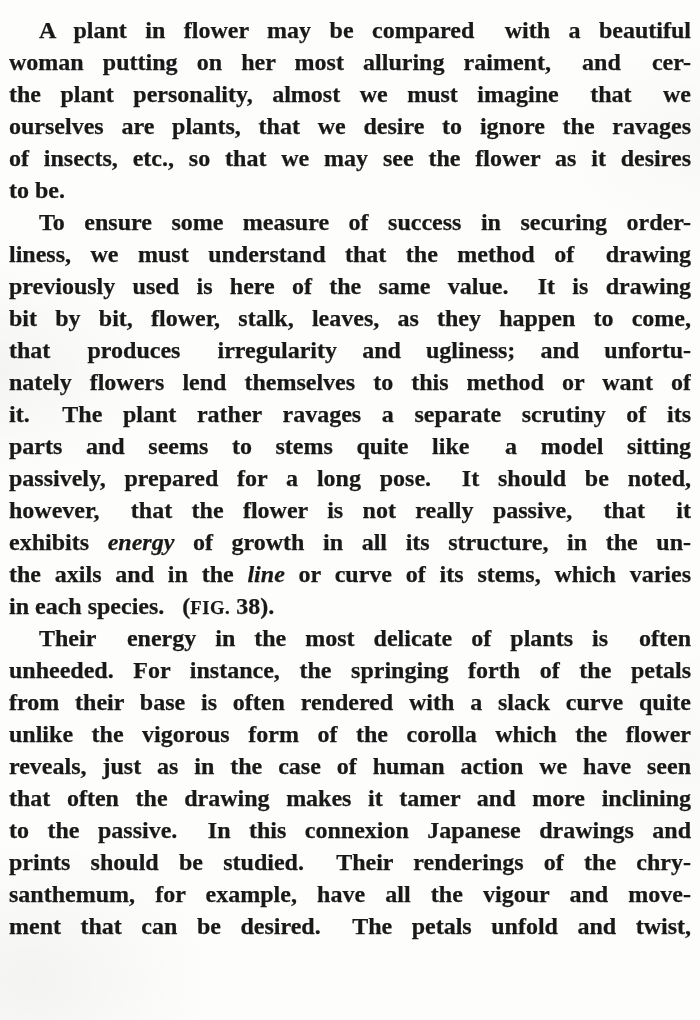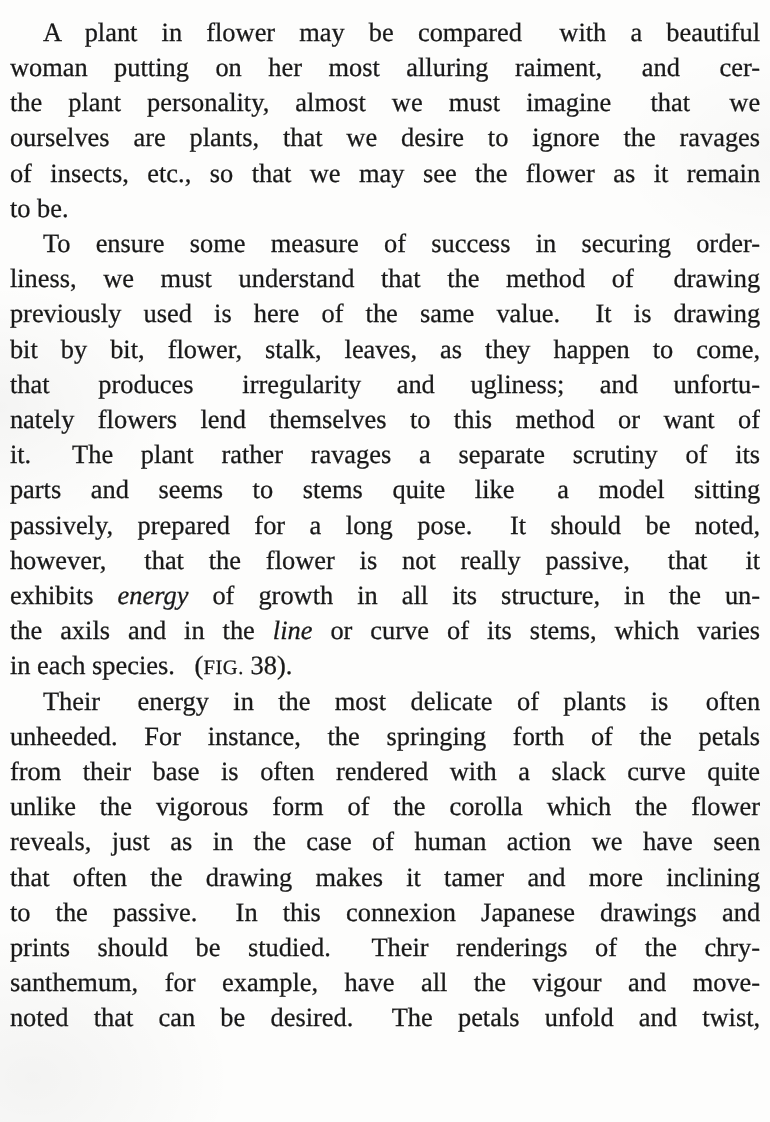--- a/index.html
+++ b/index.html
@@ -18,21 +18,21 @@
     padding: 14px 9px 0 9px;
     background:
       radial-gradient(220px 160px at 0px 370px,  rgba(0,0,0,0.035), rgba(0,0,0,0) 70%),
       radial-gradient(260px 200px at 30px 980px, rgba(0,0,0,0.04),  rgba(0,0,0,0) 70%),
       radial-gradient(200px 140px at 700px 140px,rgba(0,0,0,0.025), rgba(0,0,0,0) 70%),
       radial-gradient(240px 160px at 690px 760px,rgba(0,0,0,0.02),  rgba(0,0,0,0) 70%),
       #fdfdfc;
     font-family: "Liberation Serif", "DejaVu Serif", serif;
     color: #191919;
   }
-  .text-column { width: 100%; }
+  .text-column { width: 100%; font-weight: bold; }
   .line {
     font-size: 24px;
     line-height: 32px;
     height: 32px;
     overflow: hidden;
     text-align: justify;
     text-align-last: justify;
     white-space: normal;
     -webkit-text-stroke: 0.25px #191919;
   }
@@ -47,21 +47,21 @@
 </head>
 <body>
 
 <div class="page">
   <div class="text-column" id="text-column">
       <div>
         <div class="line first">A plant in flower may be compared  with a beautiful</div>
         <div class="line">woman putting on her most alluring raiment,  and  cer-</div>
         <div class="line">the plant personality, almost we must imagine  that  we</div>
         <div class="line">ourselves are plants, that we desire to ignore the ravages</div>
-        <div class="line">of insects, etc., so that we may see the flower as it remain</div>
+        <div class="line">of insects, etc., so that we may see the flower as it desires</div>
         <div class="line para-end">to be.</div>
       </div>
       <div>
         <div class="line first">To ensure some measure of success in securing order-</div>
         <div class="line">liness, we must understand that the method of  drawing</div>
         <div class="line">previously used is here of the same value.  It is drawing</div>
         <div class="line">bit by bit, flower, stalk, leaves, as they happen to come,</div>
         <div class="line">that  produces  irregularity and ugliness; and unfortu-</div>
         <div class="line">nately flowers lend themselves to this method or want of</div>
         <div class="line">it.  The plant rather ravages a separate scrutiny of its</div>
@@ -75,16 +75,16 @@
       <div>
         <div class="line first">Their  energy in the most delicate of plants is  often</div>
         <div class="line">unheeded. For instance, the springing forth of the petals</div>
         <div class="line">from their base is often rendered with a slack curve quite</div>
         <div class="line">unlike the vigorous form of the corolla which the flower</div>
         <div class="line">reveals, just as in the case of human action we have seen</div>
         <div class="line">that often the drawing makes it tamer and more inclining</div>
         <div class="line">to the passive.  In this connexion Japanese drawings and</div>
         <div class="line">prints should be studied.  Their renderings of the chry-</div>
         <div class="line">santhemum, for example, have all the vigour and move-</div>
-        <div class="line">noted that can be desired.  The petals unfold and twist,</div>
+        <div class="line">ment that can be desired.  The petals unfold and twist,</div>
       </div>
     </div>
 </div>
 
 </body></html>

